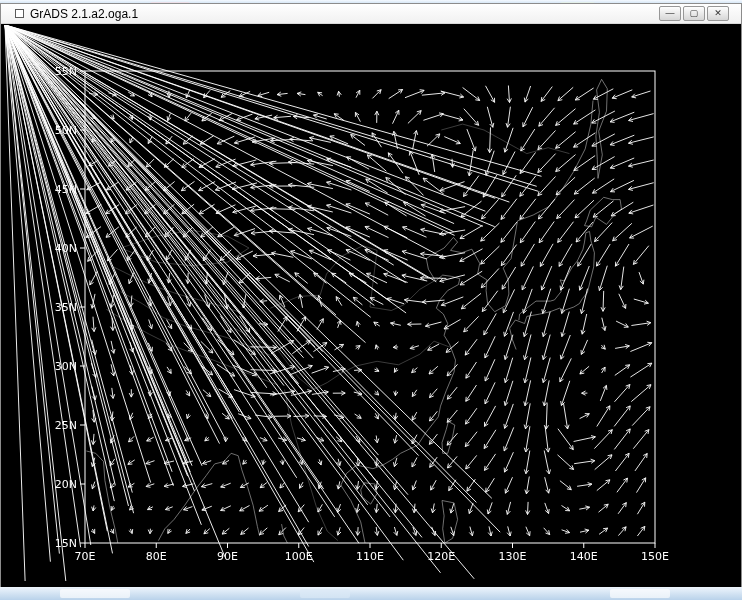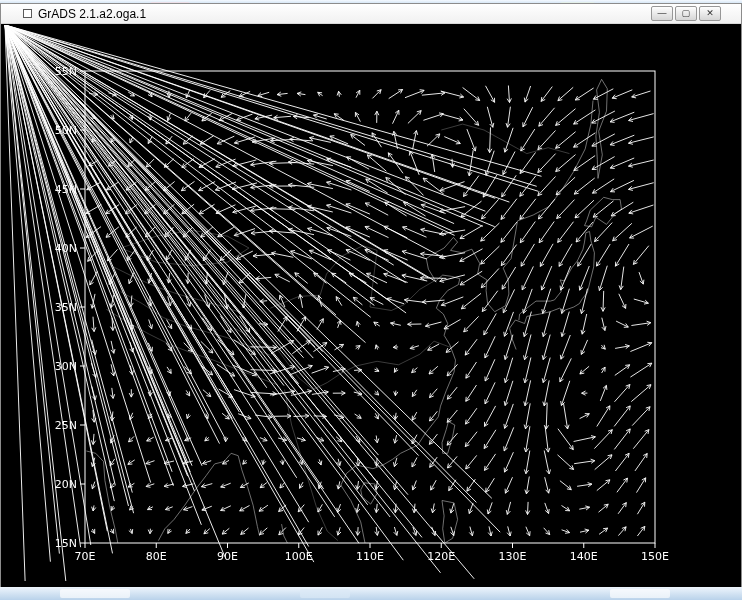--- a/index.html
+++ b/index.html
@@ -18,21 +18,21 @@
     background:linear-gradient(#eef5fc,#b9d2ea);
   }
   .chip { position:absolute; top:2px; height:9px; border-radius:2px; opacity:.65; }
   .window {
     position:absolute; top:3px; left:0; width:742px; height:585px;
     border:1px solid #8c8c8c; background:#000;
   }
   .titlebar {
     height:20px; background:linear-gradient(#ffffff,#f1f1f1);
     border-bottom:1px solid #d8d8d8;
-    display:flex; align-items:center; padding:0 20px;
+    display:flex; align-items:center; padding:0 12px;
   }
   .window-icon {
     width:9px; height:9px; border:1px solid #5a5a5a; background:#fff;
     margin:0 6px 0 2px; flex:0 0 auto;
   }
   .title { font-size:12px; color:#000; flex:1 1 auto; white-space:nowrap; }
   .controls { display:flex; gap:2px; flex:0 0 auto; }
   .ctrl {
     width:22px; height:15px; border:1px solid #979797; border-radius:2px;
     background:linear-gradient(#fefefe,#d6d6d6);

